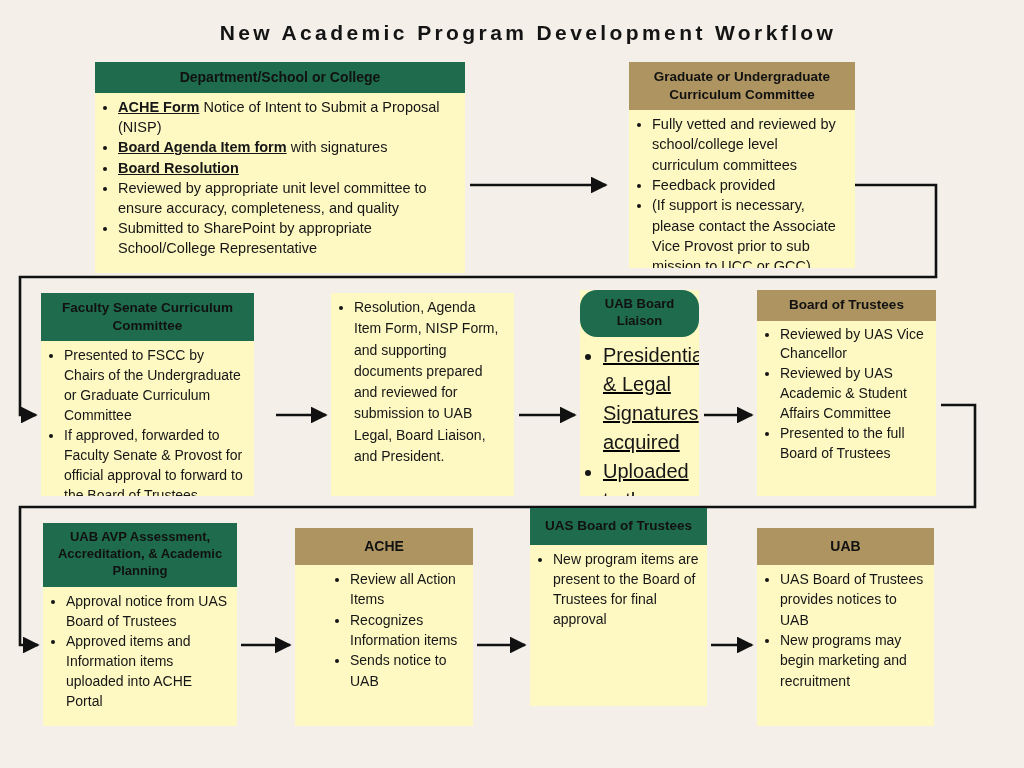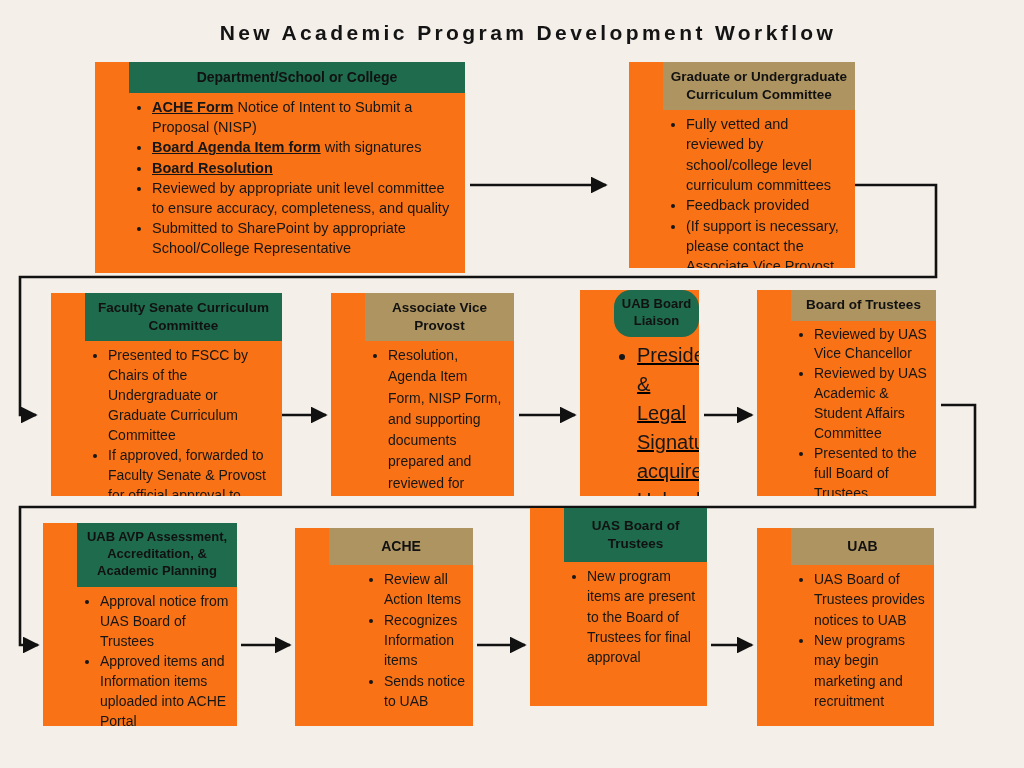--- a/index.html
+++ b/index.html
@@ -31,23 +31,22 @@
     font-weight: bold;
     letter-spacing: 3.4px;
     color: #141414;
     padding-left: 16px;
   }
 
   
   .box {
     position: absolute;
     box-sizing: border-box;
-    background: #f97316;
+    background: #fef9c3;
     overflow: hidden;
-    padding-left: 34px;
   }
   .box-head {
     box-sizing: border-box;
     width: 100%;
     text-align: center;
     font-weight: bold;
     color: #111111;
     line-height: 1.3;
     padding: 6px 6px 7px 6px;
   }
@@ -77,21 +76,21 @@
   #box-dept  { left: 95px;  top: 62px;  width: 370px; height: 211px; }
   #box-dept .box-head { font-size: 14px; }
   #box-dept .box-body { font-size: 14.5px; }
   #box-dept .box-body li { line-height: 1.39; }
 
   #box-gucc  { left: 629px; top: 62px;  width: 226px; height: 206px; }
   #box-gucc .box-head { font-size: 13.5px; }
   #box-gucc .box-body { font-size: 14.5px; }
   #box-gucc .box-body li { line-height: 1.4; }
 
-  #box-fscc  { left: 51px;  top: 293px; width: 231px; height: 203px; }
+  #box-fscc  { left: 41px;  top: 293px; width: 213px; height: 203px; }
   #box-fscc .box-head { font-size: 13.5px; }
   #box-fscc .box-body { font-size: 14px; }
   #box-fscc .box-body li { line-height: 1.43; }
 
   #box-avp   { left: 331px; top: 293px; width: 183px; height: 203px; }
   #box-avp .box-head { font-size: 13.5px; }
   #box-avp .box-body { font-size: 14px; }
   #box-avp .box-body li { line-height: 1.52; }
 
   #box-liaison { left: 580px; top: 290px; width: 119px; height: 206px; }
@@ -189,21 +188,20 @@
     <div class="box-head head-green">Faculty Senate Curriculum Committee</div>
     <div class="box-body">
       <ul>
           <li>Presented to FSCC by Chairs of the Undergraduate or Graduate Curriculum Committee</li>
           <li>If approved, forwarded to Faculty Senate &amp; Provost for official approval to forward to the Board of Trustees</li>
         </ul>
     </div>
   </div>
 
   <div class="box" id="box-avp">
-    <div class="box-head head-tan">Associate Vice Provost</div>
     <div class="box-body">
       <ul>
           <li>Resolution, Agenda Item Form, NISP Form, and supporting documents prepared and reviewed for submission to UAB Legal, Board Liaison, and President.</li>
         </ul>
     </div>
   </div>
 
   <div class="box" id="box-liaison">
     <div class="box-head head-green">UAB Board Liaison</div>
     <div class="box-body">

